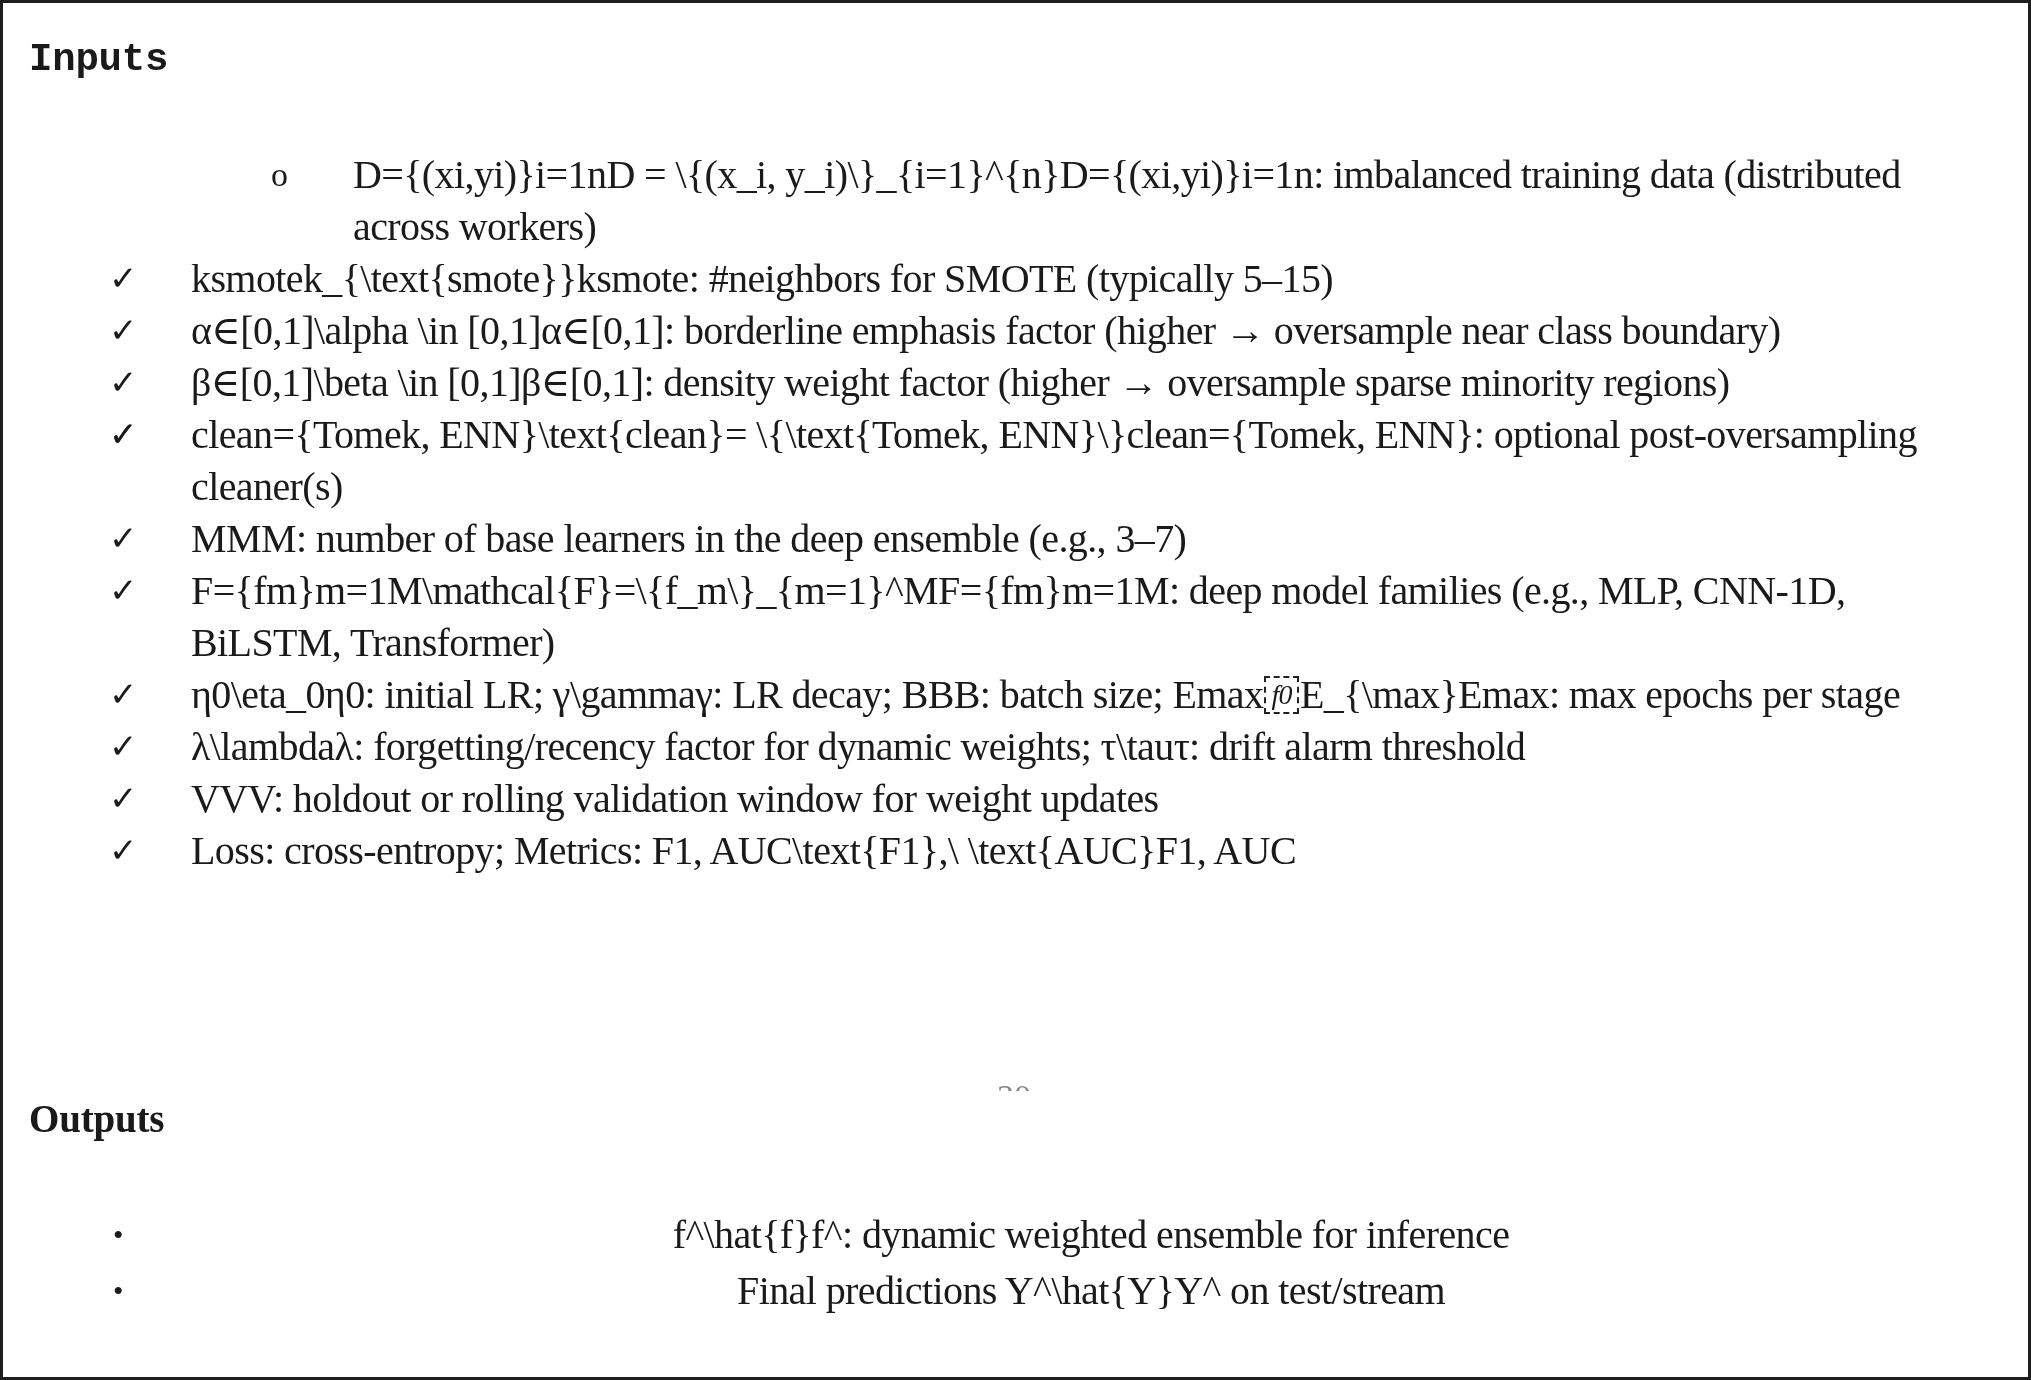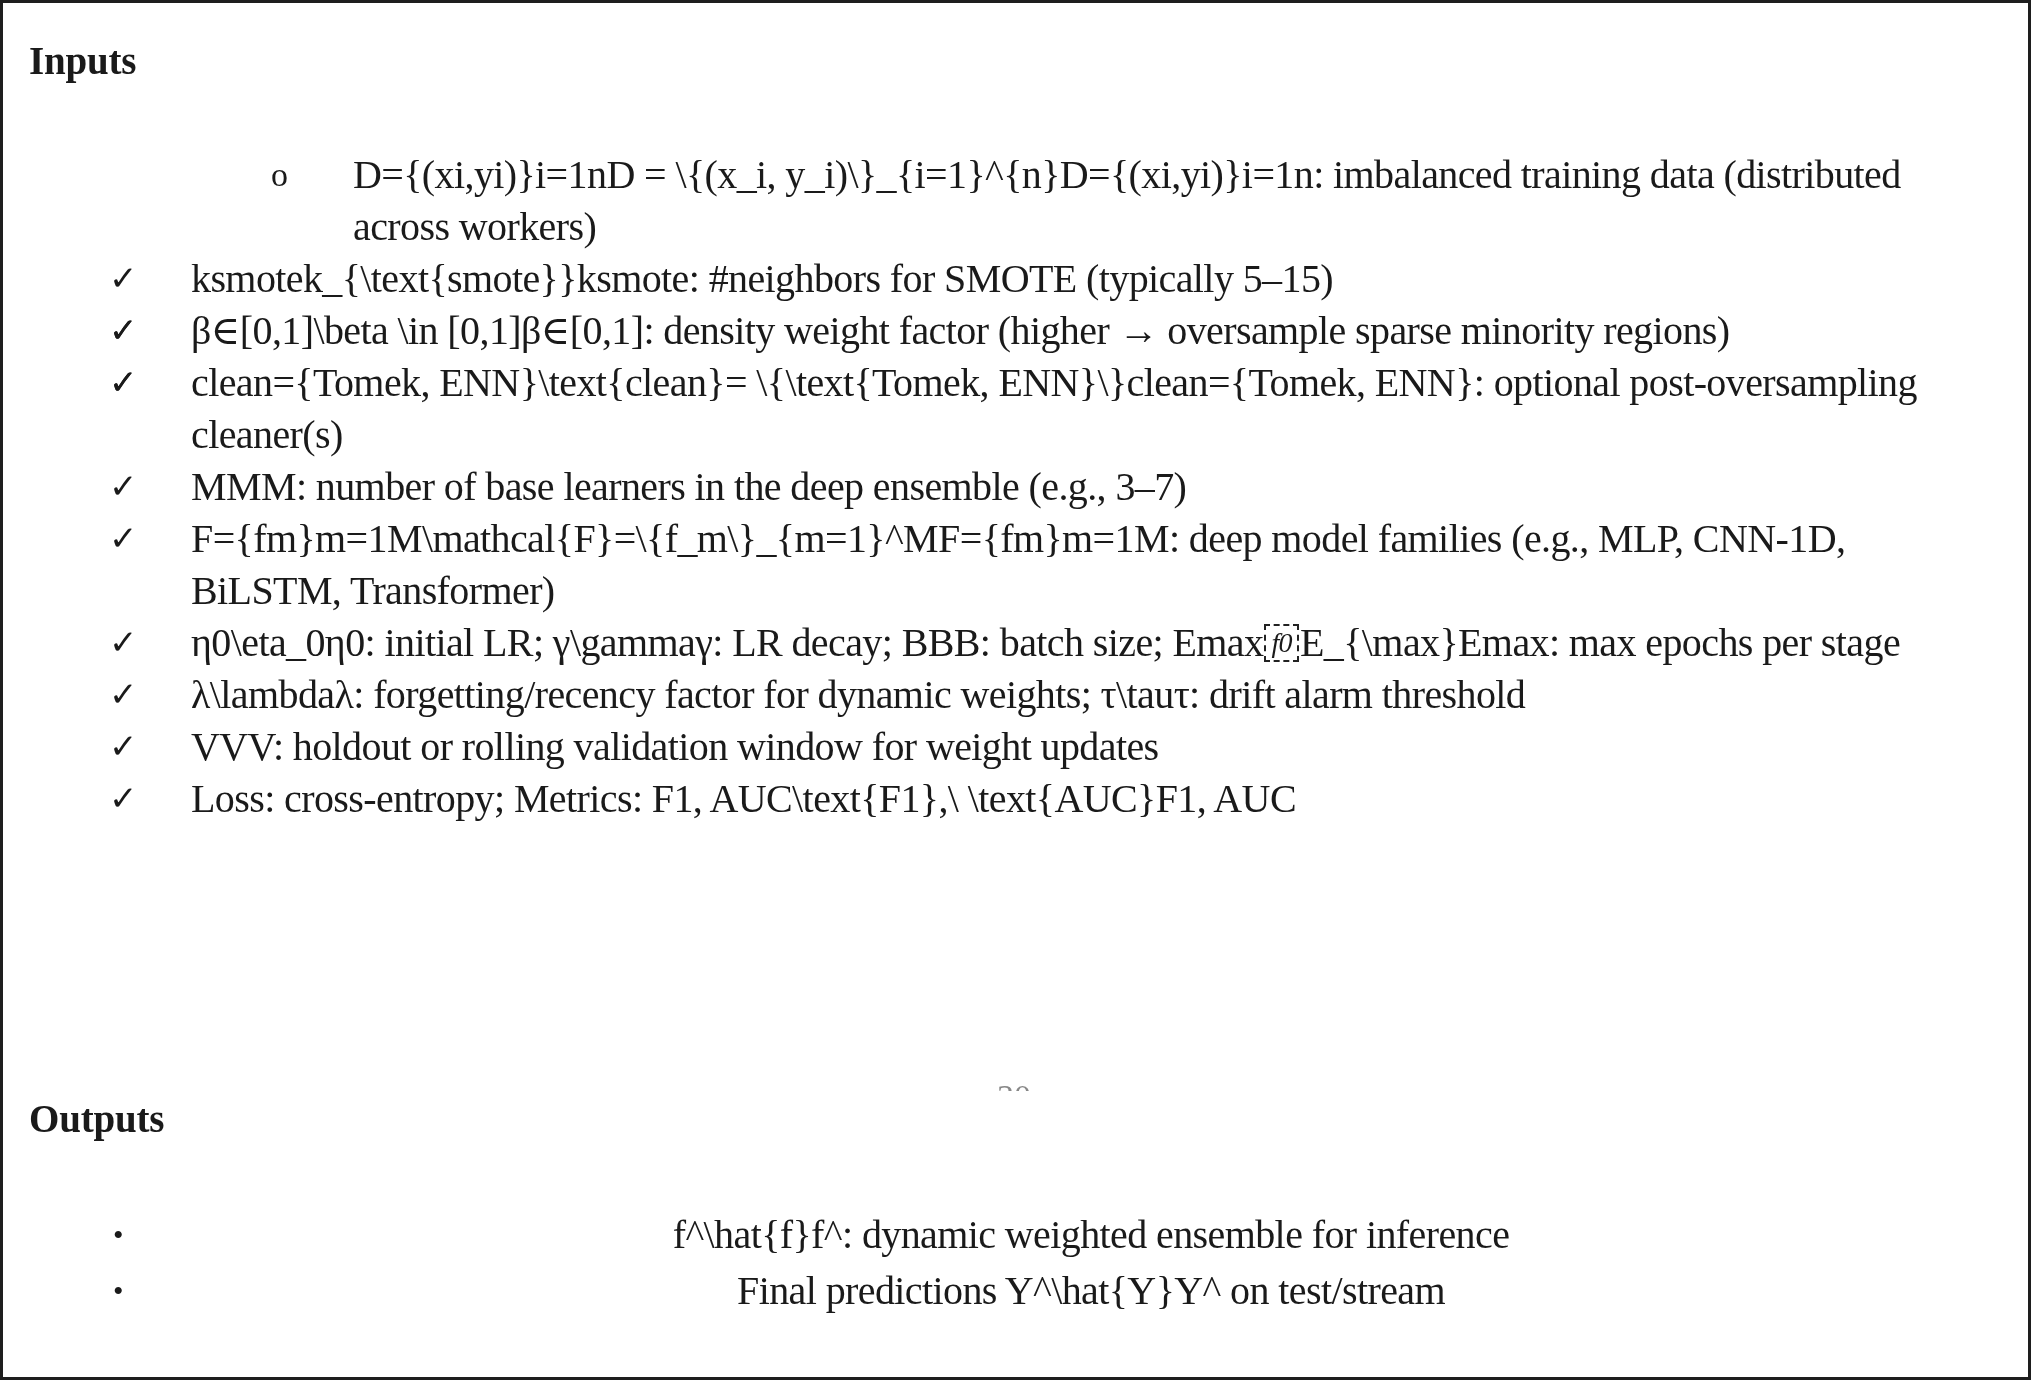--- a/index.html
+++ b/index.html
@@ -99,33 +99,34 @@
       color: #888888;
       font-size: 34px;
       line-height: 40px;
     }
   </style>
 </head>
 <body>
 
 <div class="frame">
 
-  <div class="heading" style="top:38px;">Inputs</div>
+  <div class="heading" style="top:38px;font-family:Liberation Mono, monospace;">Inputs</div>
 
   <ul class="list" style="top:146px;">
     <li class="item sub">
       <span class="marker">o</span>
       <span class="text">D={(xi,yi)}i=1nD = \{(x_i, y_i)\}_{i=1}^{n}D={(xi,yi)}i=1n: imbalanced training data (distributed across workers)</span>
     </li>
     <li class="item check">
       <span class="marker">✓</span>
       <span class="text">ksmotek_{\text{smote}}ksmote: #neighbors for SMOTE (typically 5–15)</span>
     </li>
     <li class="item check">
       <span class="marker">✓</span>
+      <span class="text">α∈[0,1]\alpha \in [0,1]α∈[0,1]: borderline emphasis factor (higher → oversample near class boundary)</span>
     </li>
     <li class="item check">
       <span class="marker">✓</span>
       <span class="text">β∈[0,1]\beta \in [0,1]β∈[0,1]: density weight factor (higher → oversample sparse minority regions)</span>
     </li>
     <li class="item check">
       <span class="marker">✓</span>
     </li>
     <li class="item check">
       <span class="marker">✓</span>

